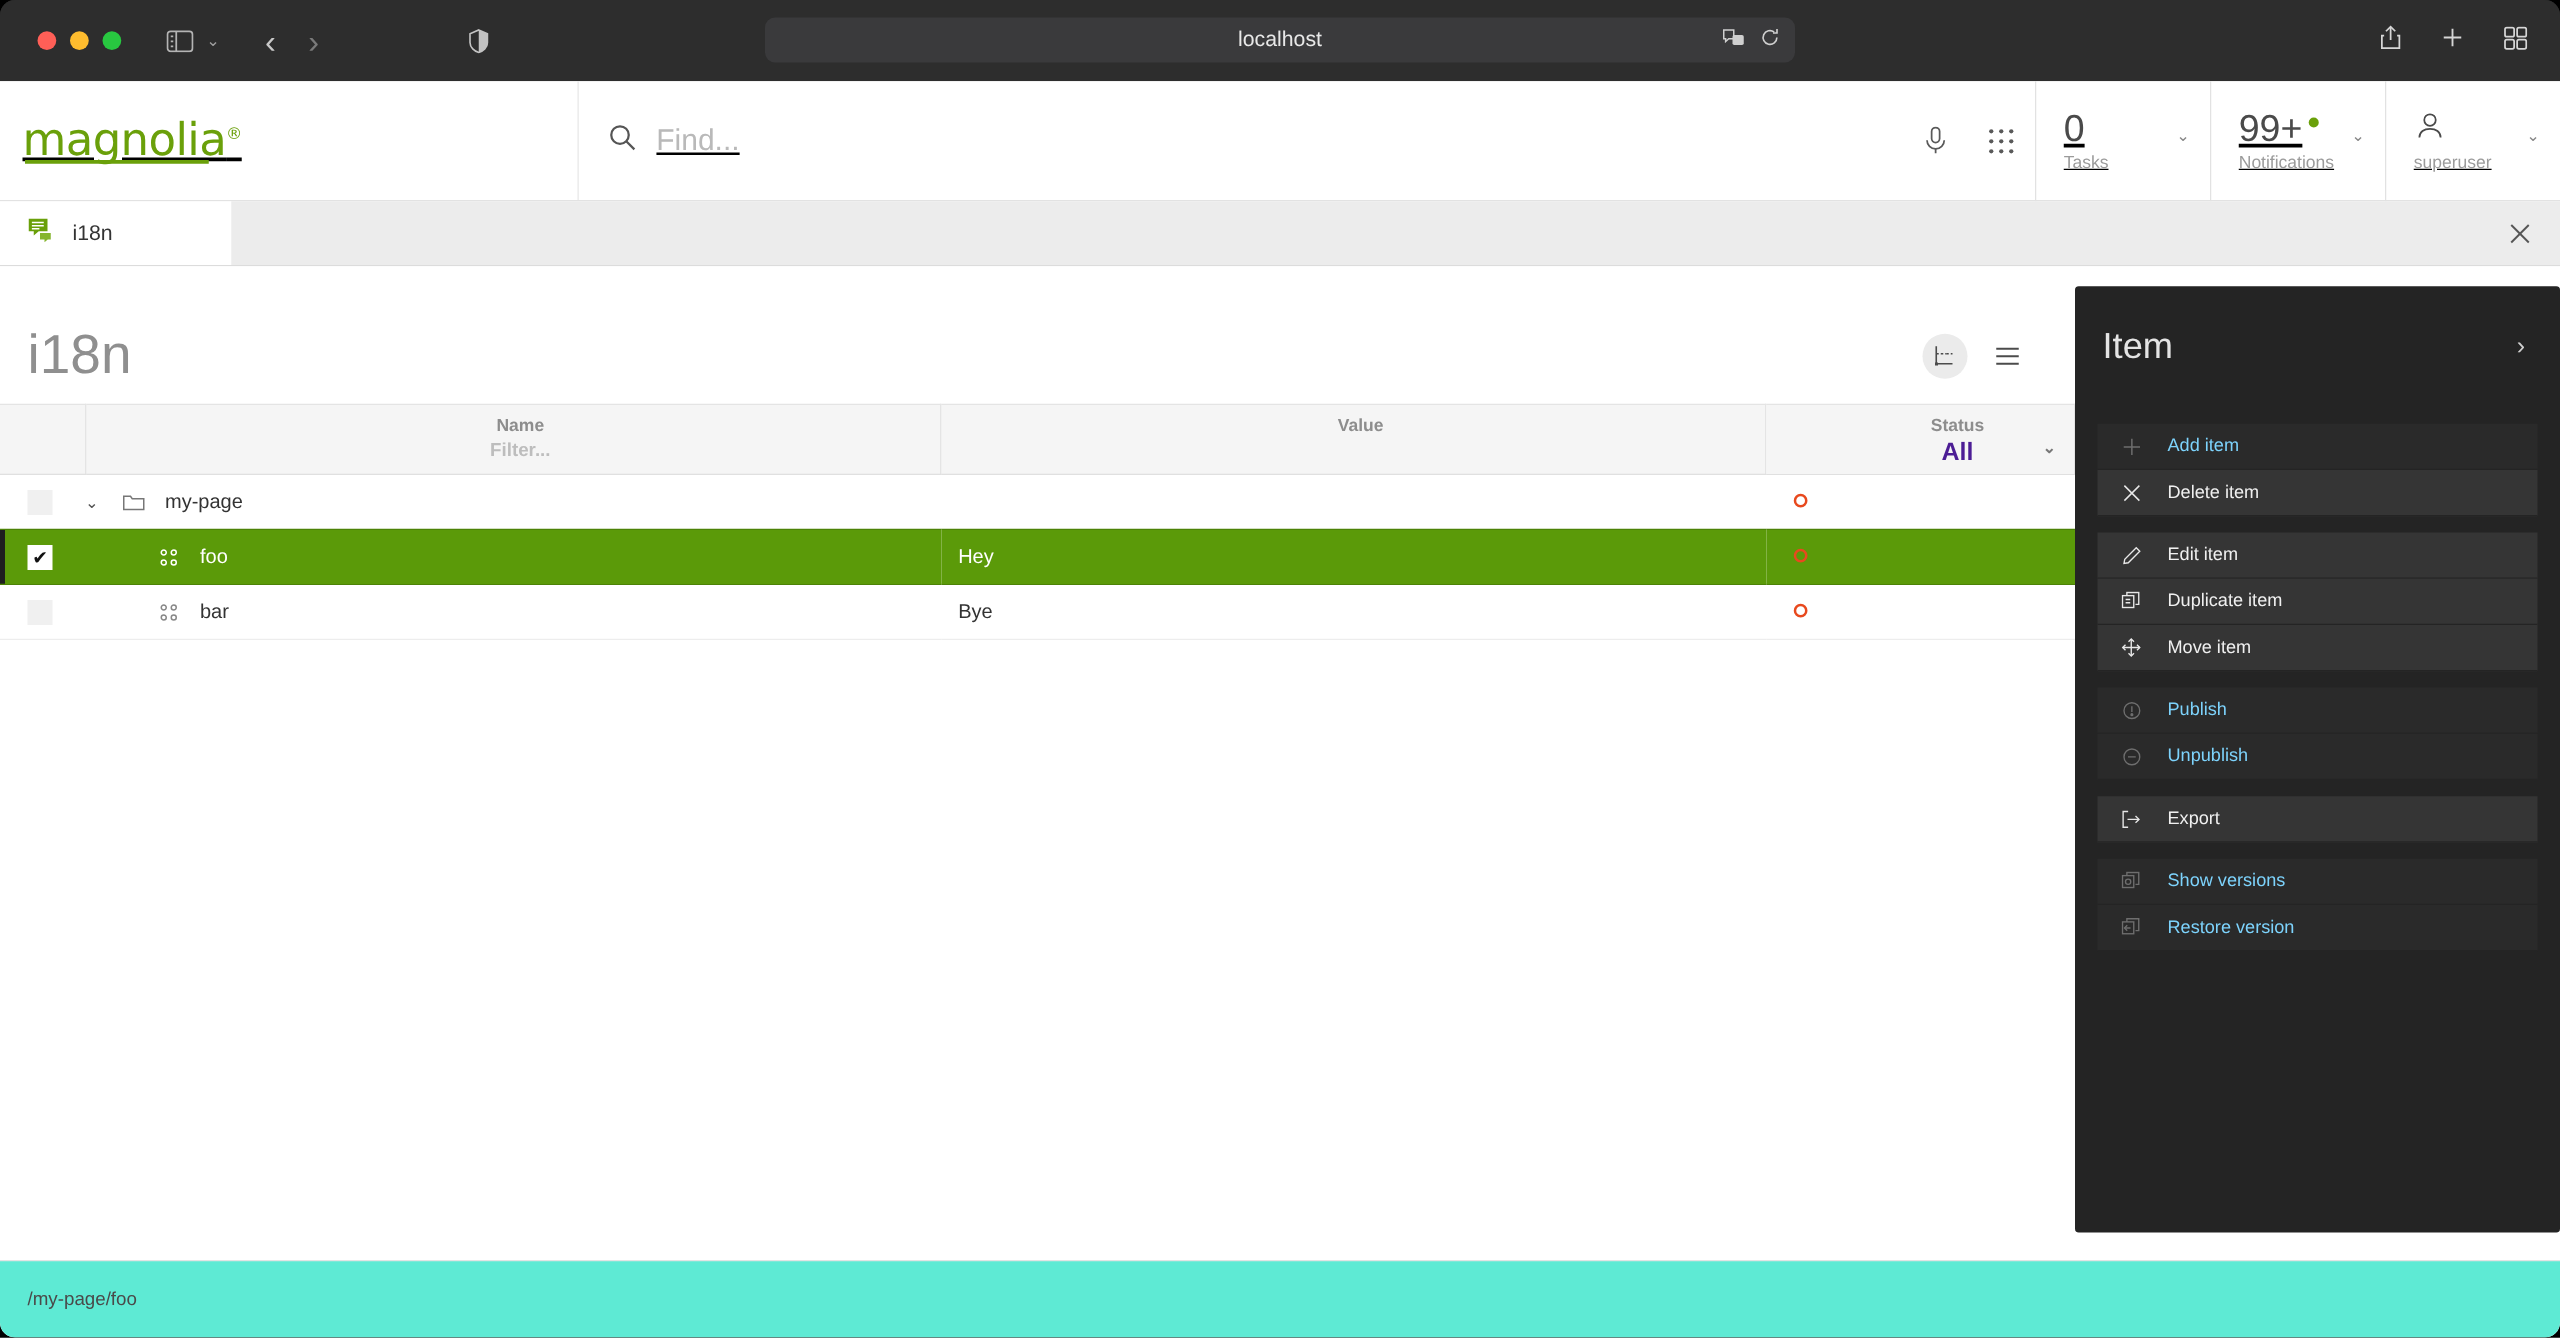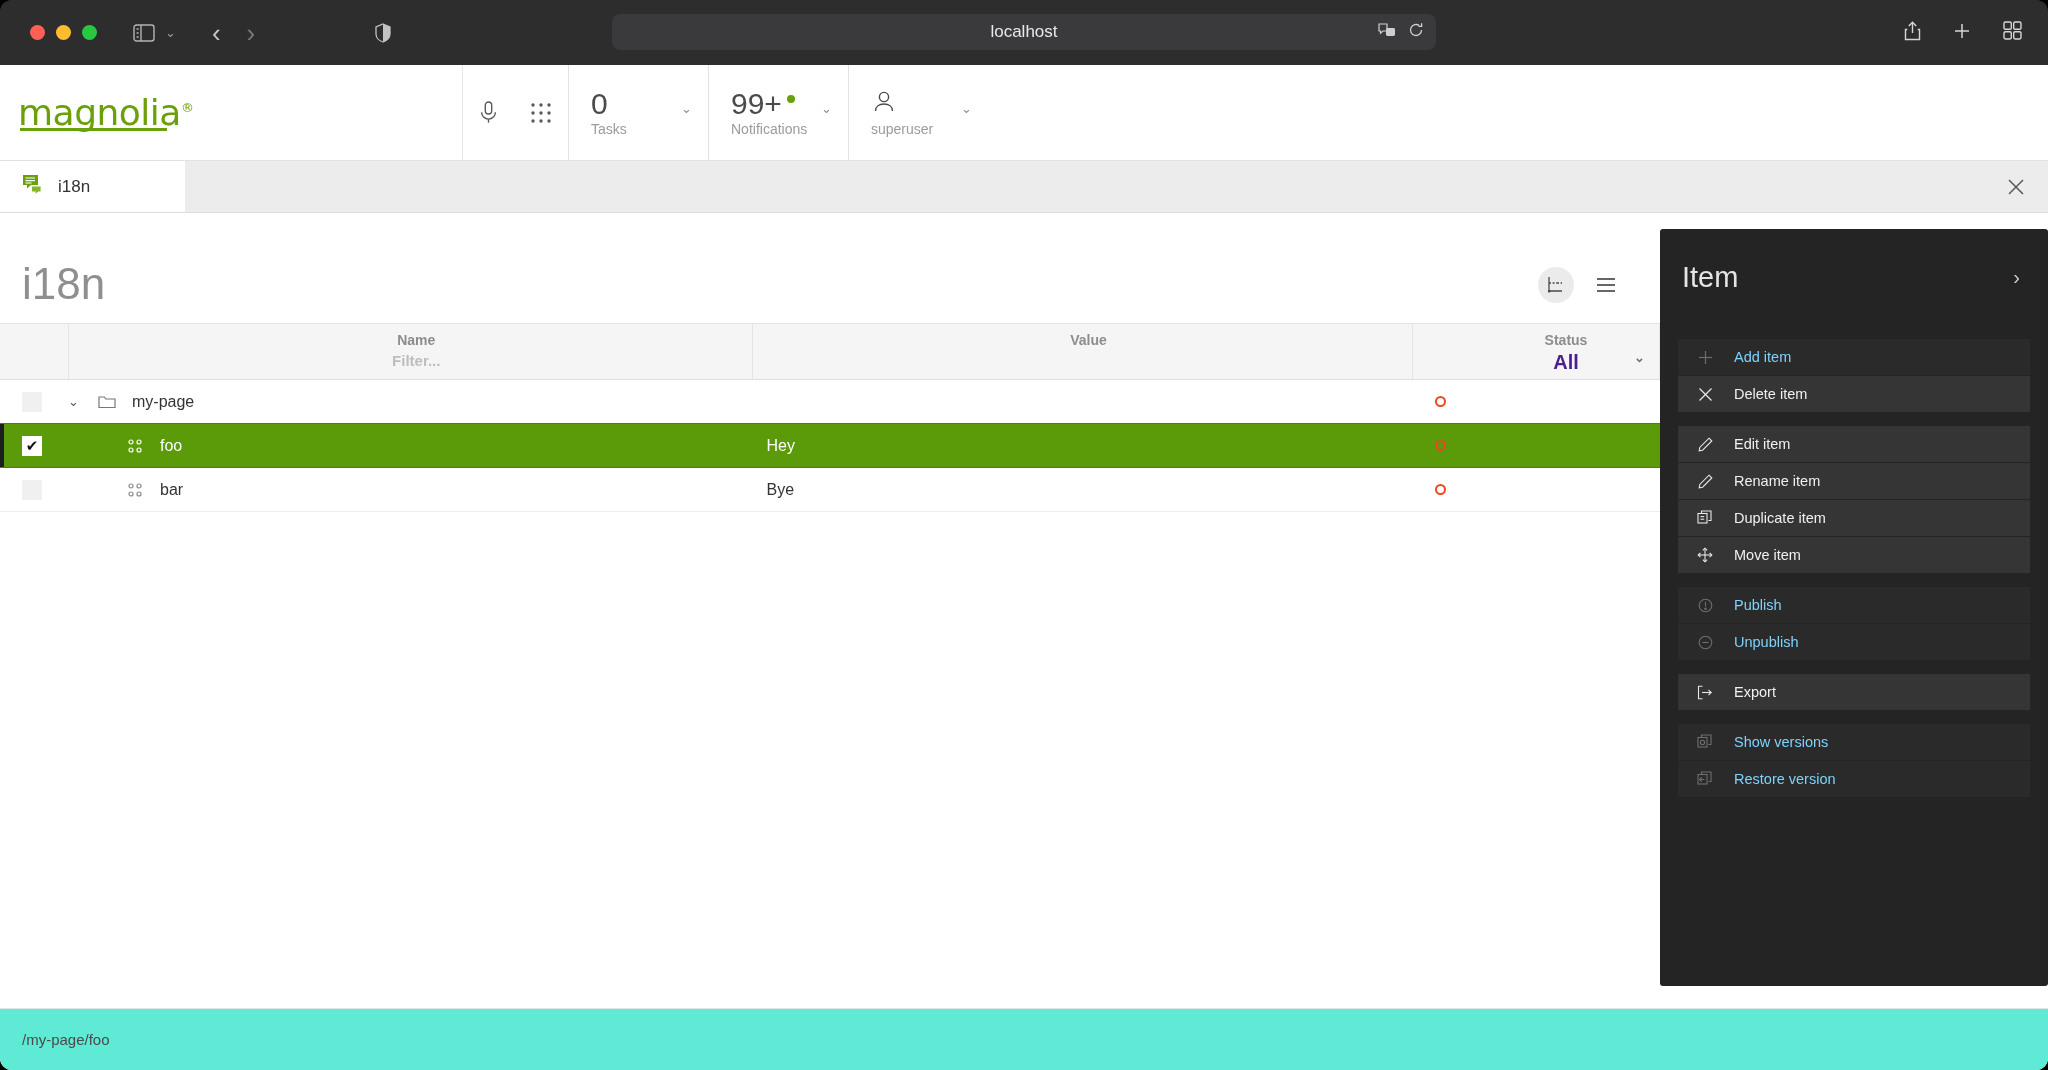--- a/index.html
+++ b/index.html
@@ -65,20 +65,21 @@
     top: 65px; left: 0; right: 0; bottom: 0;
     background: #fff;
   }
 
   
   .mg-header {
     height: 96px;
     display: flex; align-items: stretch;
     border-bottom: 1px solid #e2e2e2;
     background: #fff;
+    text-decoration: underline;
   }
   .logo-cell {
     width: 463px;
     display: flex; align-items: center;
     padding-left: 18px;
     border-right: 1px solid #e8e8e8;
   }
   .logo {
     font-size: 36px;
     color: #6aa00a;
@@ -343,20 +344,29 @@
   <div class="page">
 
     <div class="mg-header">
       <div class="logo-cell">
         <span class="logo">
           <span>magnolia</span><span class="tm">®</span>
           <span class="underline"></span>
         </span>
       </div>
 
+      <div class="search-cell">
+        <span>
+          <svg width="22" height="22" viewBox="0 0 22 22" fill="none" stroke="#555" stroke-width="1.8">
+            <circle cx="9" cy="9" r="7"></circle>
+              <line x1="14.2" y1="14.2" x2="20.5" y2="20.5"></line>
+          </svg>
+        </span>
+        <input class="search-input" type="text" placeholder="Find..." style="">
+      </div>
 
       <div class="header-actions">
         <span class="hicon-btn">
           <svg width="19" height="24" viewBox="0 0 19 24" fill="none" stroke="#5a5a5a" stroke-width="1.4">
             <rect x="6.3" y="1" width="6.4" height="12" rx="3.2"></rect>
             <path d="M2.6 11.2 A6.9 6.9 0 0 0 16.4 11.2"></path>
             <line x1="9.5" y1="18.2" x2="9.5" y2="21.6"></line>
           </svg>
         </span>
         <span class="hicon-btn">
@@ -574,28 +584,20 @@
             <div class="act">
               <span class="ic">
                 <svg width="15" height="15" viewBox="0 0 15 15" fill="none" stroke="currentColor" stroke-width="1.1">
                   <path d="M11 1.2 L13.8 4 L4.6 13.2 L1.2 13.8 L1.8 10.4 Z"></path>
                 </svg>
               </span>
               <span>Edit item</span>
             </div>
             <div class="act">
               <span class="ic">
-                <svg width="15" height="15" viewBox="0 0 15 15" fill="none" stroke="currentColor" stroke-width="1.1">
-                  <path d="M11 1.2 L13.8 4 L4.6 13.2 L1.2 13.8 L1.8 10.4 Z"></path>
-                </svg>
-              </span>
-              <span>Rename item</span>
-            </div>
-            <div class="act">
-              <span class="ic">
                 <svg width="16" height="16" viewBox="0 0 16 16" fill="none" stroke="currentColor" stroke-width="1.1">
                   <rect x="1" y="3.5" width="9" height="9.5"></rect>
                   <path d="M4.5 3.5 V1 h9.5 v9.5 h-2.6"></path>
                   <line x1="3.5" y1="6.6" x2="7.2" y2="6.6"></line>
                   <line x1="3.5" y1="9.2" x2="7.2" y2="9.2"></line>
                 </svg>
               </span>
               <span>Duplicate item</span>
             </div>
             <div class="act">

